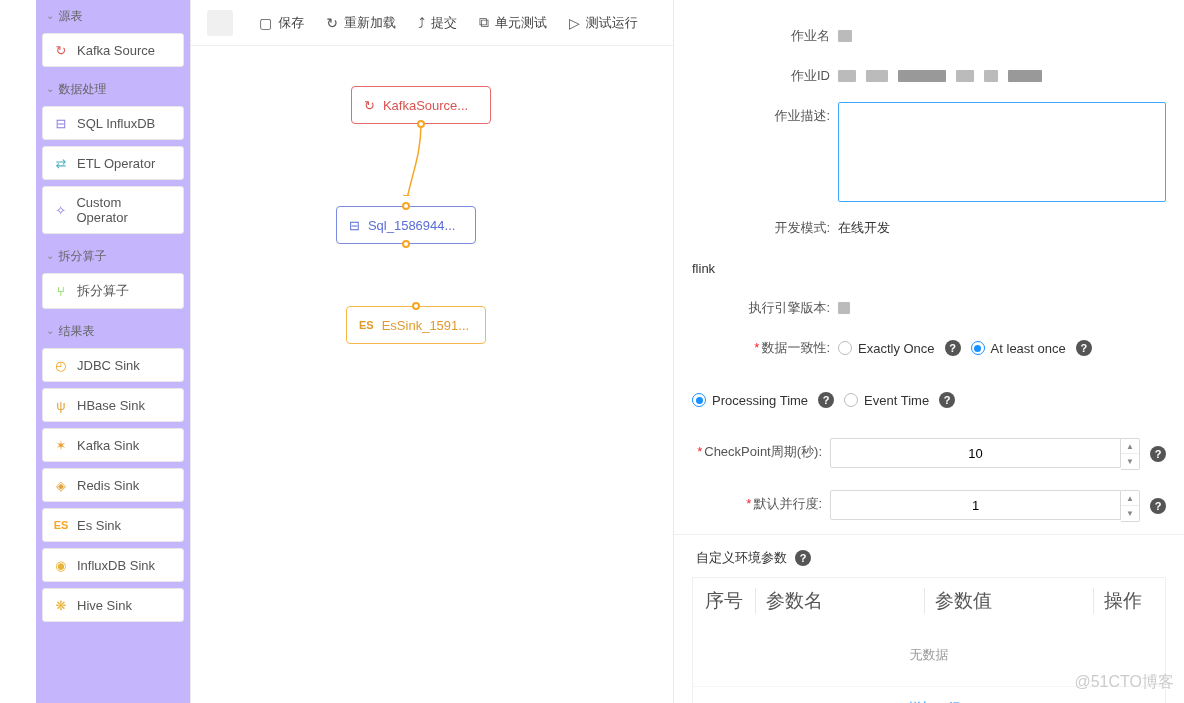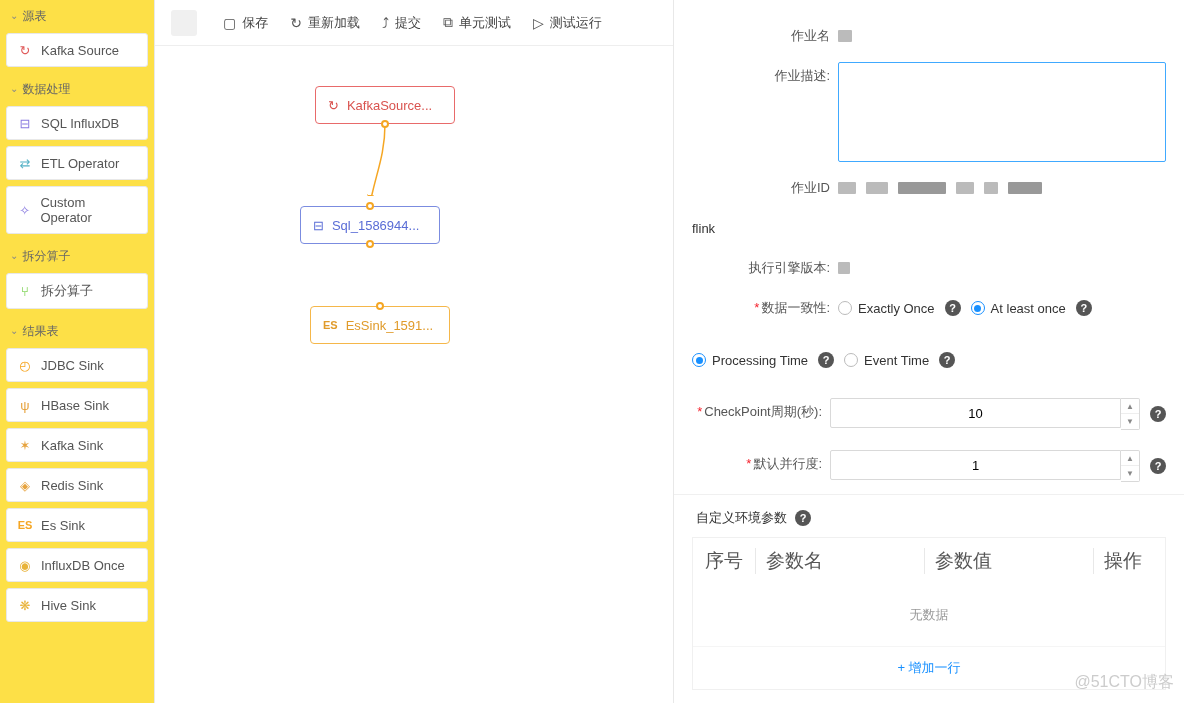--- a/index.html
+++ b/index.html
@@ -1,20 +1,20 @@
 <!DOCTYPE html>
 <html><head>
 <meta charset="utf-8">
 <style>
 * { box-sizing: border-box; margin: 0; padding: 0; }
 body { font-family: -apple-system, "PingFang SC", "Microsoft YaHei", sans-serif; font-size: 13px; color: #333; background: #fff; width: 1184px; height: 703px; overflow: hidden; }
 .app { display: flex; height: 100%; }
 
 
-.sidebar { width: 155px; border-right: 1px solid #e8e8e8; background: #fde047; overflow-y: auto; position: relative; }
+.sidebar { width: 155px; border-right: 1px solid #e8e8e8; background: #c4b5fd; overflow-y: auto; position: relative; margin-left: 36px; }
 .sidebar-scroll { position: absolute; right: -6px; top: 60px; width: 6px; height: 140px; background: #ccc; border-radius: 3px; }
 .sidebar-section-header { padding: 8px 10px; font-size: 12px; color: #666; cursor: pointer; display: flex; align-items: center; gap: 4px; }
 .sidebar-section-header::before { content: '⌄'; font-size: 10px; color: #888; transform: translateY(-1px); }
 .sidebar-item { margin: 0 6px 6px 6px; padding: 8px 10px; border: 1px solid #e8e8e8; border-radius: 3px; display: flex; align-items: center; gap: 8px; cursor: grab; background: #fff; font-size: 13px; color: #555; }
 .sidebar-item .ic { width: 16px; height: 16px; display: inline-flex; align-items: center; justify-content: center; font-size: 13px; }
 
 
 .canvas-wrap { flex: 1; display: flex; flex-direction: column; border-right: 1px solid #e8e8e8; min-width: 0; }
 .toolbar { height: 46px; border-bottom: 1px solid #eee; display: flex; align-items: center; padding: 0 16px; gap: 22px; background: #fff; }
 .toolbar-sq { width: 26px; height: 26px; background: #f0f0f0; border-radius: 3px; margin-right: 4px; }
@@ -120,21 +120,21 @@
     <div class="sidebar-item">
       <span class="ic c-gold">◈</span>
       <span>Redis Sink</span>
     </div>
     <div class="sidebar-item">
       <span class="ic c-orange" style="font-weight:bold;font-size:11px">ES</span>
       <span>Es Sink</span>
     </div>
     <div class="sidebar-item">
       <span class="ic c-yellow">◉</span>
-      <span>InfluxDB Once</span>
+      <span>InfluxDB Sink</span>
     </div>
     <div class="sidebar-item">
       <span class="ic c-yellow">❋</span>
       <span>Hive Sink</span>
     </div>
   </div>
 
   <div class="canvas-wrap">
     <div class="toolbar">
       <div class="toolbar-sq"></div>
@@ -189,37 +189,43 @@
   </div>
 
   <div class="rightpane">
     <div class="form-row">
       <div class="form-label"><span>作业名</span></div>
       <div class="form-ctrl">
           <span class="blur-block" style="width:14px"></span>
         </div>
     </div>
     <div class="form-row">
-      <div class="form-label"><span>作业描述:</span></div>
-      <div class="form-ctrl">
-          <div class="textarea"></div>
-        </div>
-    </div>
-    <div class="form-row">
       <div class="form-label"><span>作业ID</span></div>
       <div class="form-ctrl">
         <span class="blur-block" style="width:18px"></span>
           <span class="blur-block" style="width:22px"></span>
           <span class="blur-block" style="width:48px;background:#999"></span>
           <span class="blur-block" style="width:18px"></span>
           <span class="blur-block" style="width:14px"></span>
           <span class="blur-block" style="width:34px;background:#999"></span>
       </div>
     </div>
     <div class="form-row">
+      <div class="form-label"><span>作业描述:</span></div>
+      <div class="form-ctrl">
+          <div class="textarea"></div>
+        </div>
+    </div>
+    <div class="form-row">
+      <div class="form-label"><span>开发模式:</span></div>
+      <div class="form-ctrl">
+          <span>在线开发</span>
+        </div>
+    </div>
+    <div class="form-row">
       <div class="form-ctrl">
           <span>flink</span>
         </div>
     </div>
     <div class="form-row">
       <div class="form-label"><span>执行引擎版本:</span></div>
       <div class="form-ctrl">
           <span class="blur-block" style="width:12px"></span>
         </div>
     </div>

